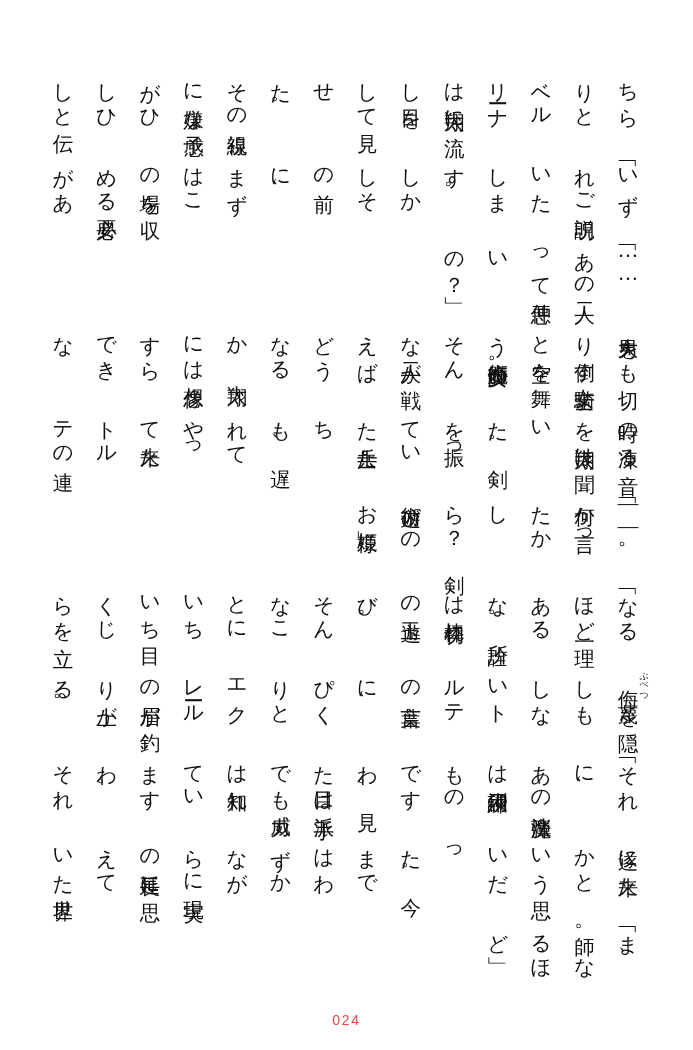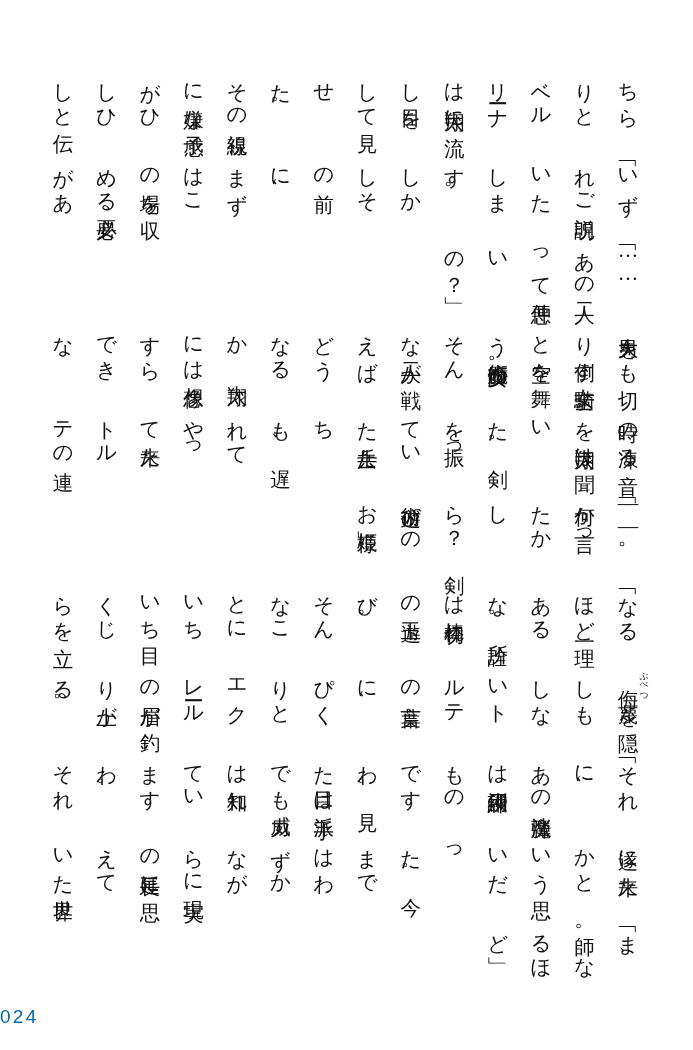--- a/index.html
+++ b/index.html
@@ -63,24 +63,25 @@
   rt {
     font-size: 9px;
     letter-spacing: 0;
     line-height: 1;
   }
   .page-number {
     position: absolute;
     bottom: 22px;
     left: 0;
     right: 0;
+    text-align: center;
     font-family: "Liberation Sans", sans-serif;
-    font-size: 19px;
+    font-size: 14px;
     letter-spacing: 0.12em;
-    color: #0369a1;
+    color: #ef4444;
   }
 </style>
 </head>
 <body>
 
 <div class="page">
 
   <div class="text-body">
 
     <p class="para indent">「ま、魔術師。なるほど」</p>

